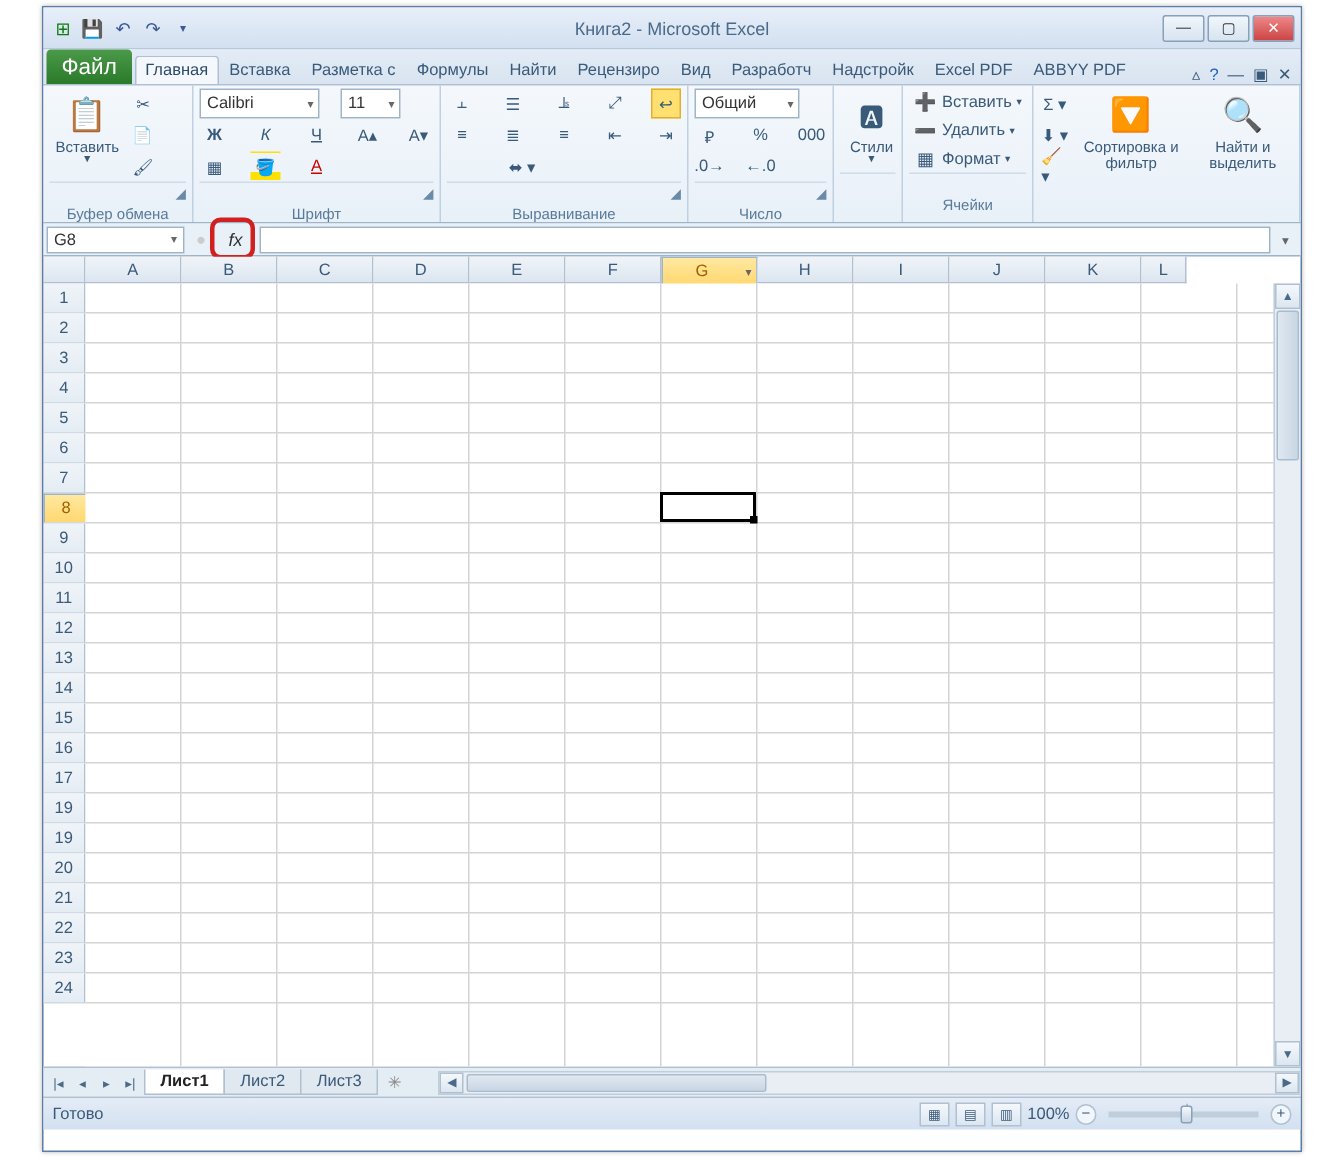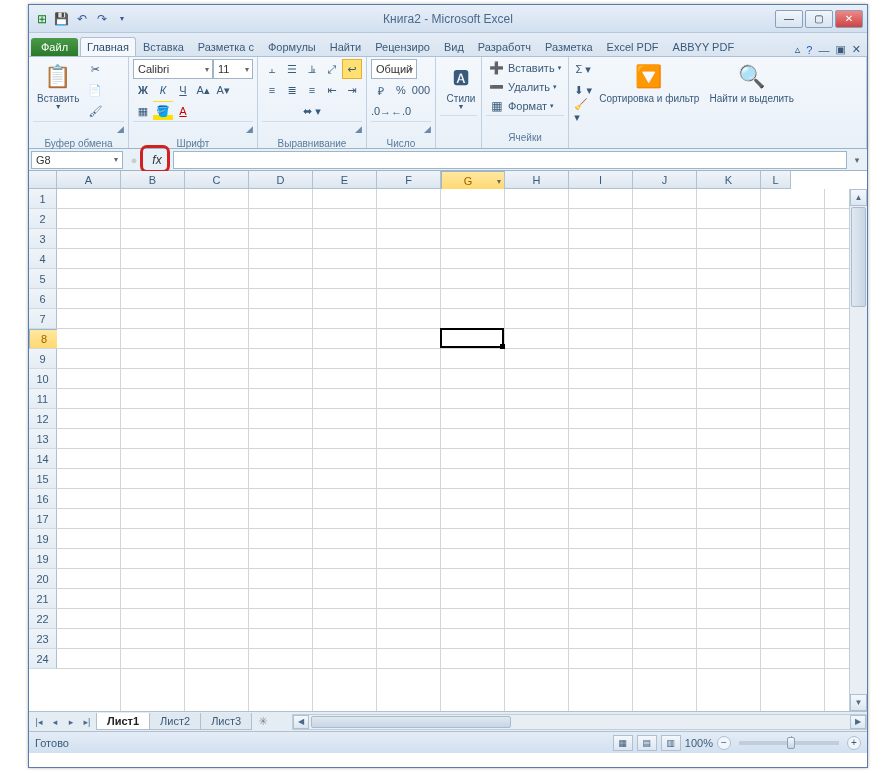--- a/index.html
+++ b/index.html
@@ -10,38 +10,38 @@
 .titlebar { height: 28px; background: linear-gradient(#e8eff9, #d2e0f0); display: flex; align-items: center; padding: 0 4px; border-bottom: 1px solid #b8c8dc; position: relative; }
 .titlebar-left { display: flex; align-items: center; gap: 2px; }
 .qat-icon { width: 18px; height: 18px; display: flex; align-items: center; justify-content: center; font-size: 12px; color: #3b5998; cursor: pointer; }
 .title-text { position: absolute; left: 50%; transform: translateX(-50%); font-size: 12px; color: #4a6a8a; }
 .win-btns { margin-left: auto; display: flex; gap: 2px; }
 .win-btn { width: 28px; height: 18px; border: 1px solid #8aa0b8; background: linear-gradient(#f0f6fc, #d8e4f0); display: flex; align-items: center; justify-content: center; font-size: 10px; color: #333; border-radius: 2px; cursor: pointer; }
 .win-btn.close { background: linear-gradient(#e88, #c44); color: #fff; }
 
 
 .ribbon-tabs { height: 24px; background: linear-gradient(#e4ecf6, #d8e4f0); display: flex; align-items: flex-end; padding-left: 2px; border-bottom: 1px solid #b0c0d4; position: relative; }
-.file-tab { background: linear-gradient(#4a9a4a, #2a7a2a); color: #fff; padding: 3px 10px; font-size: 11px; border-radius: 3px 3px 0 0; margin-right: 2px; cursor: pointer; }
+.file-tab { background: linear-gradient(#4a9a4a, #2a7a2a); color: #fff; padding: 3px 10px; font-size: 15px; border-radius: 3px 3px 0 0; margin-right: 2px; cursor: pointer; }
 .tab { padding: 3px 6px; font-size: 11px; color: #3a5a7a; cursor: pointer; border: 1px solid transparent; border-bottom: none; }
 .tab.active { background: #f4f8fc; border-color: #b0c0d4; border-radius: 3px 3px 0 0; color: #2a4a6a; }
 .tab-right { margin-left: auto; display: flex; gap: 6px; padding-right: 6px; align-items: center; font-size: 11px; color: #3a5a7a; }
 
 
 .ribbon { height: 92px; background: linear-gradient(#f4f8fc, #e8f0f8); display: flex; border-bottom: 1px solid #a0b4c8; }
 .group { border-right: 1px solid #c0d0e0; padding: 2px 4px 0 4px; display: flex; flex-direction: column; position: relative; }
 .group-body { flex: 1; display: flex; gap: 2px; align-items: flex-start; }
 .group-label { font-size: 10px; color: #5a7a9a; text-align: center; padding: 16px 0; border-top: 1px solid #d0dce8; position: relative; }
 .group-label .launcher { position: absolute; right: 0; top: 2px; font-size: 9px; color: #6a8aa8; cursor: pointer; }
 
 .big-btn { display: flex; flex-direction: column; align-items: center; padding: 2px 4px; font-size: 10px; color: #3a5a7a; cursor: pointer; min-width: 42px; }
 .big-btn .ic { width: 32px; height: 32px; display: flex; align-items: center; justify-content: center; font-size: 22px; }
 .big-btn .drop { font-size: 7px; margin-top: -1px; }
 
 .stack { display: flex; flex-direction: column; gap: 1px; }
-.row { display: flex; align-items: center; gap: 0; }
+.row { display: flex; align-items: center; gap: 14px; }
 .tool { width: 20px; height: 20px; display: flex; align-items: center; justify-content: center; font-size: 11px; color: #3a5a7a; cursor: pointer; border: 1px solid transparent; }
 .sel { height: 20px; border: 1px solid #a0b4c8; background: #fff; font-size: 11px; padding: 0 14px 0 4px; color: #333; position: relative; min-width: 40px; display: flex; align-items: center; }
 .sel::after { content: '▾'; position: absolute; right: 3px; font-size: 8px; color: #666; }
 
 .sm-btn { display: flex; align-items: center; gap: 3px; font-size: 11px; color: #3a5a7a; padding: 1px 3px; cursor: pointer; }
 .sm-btn .ic { width: 16px; height: 16px; display: flex; align-items: center; justify-content: center; font-size: 12px; }
 .sm-btn .drop { font-size: 7px; }
 
 
 .formula-bar { height: 22px; background: #e8f0f8; display: flex; align-items: center; border-bottom: 1px solid #a0b4c8; padding: 0 2px; gap: 2px; }
@@ -119,21 +119,21 @@
   <div class="ribbon-tabs">
     <div class="file-tab">Файл</div>
     <div class="tab active">Главная</div>
     <div class="tab">Вставка</div>
     <div class="tab">Разметка с</div>
     <div class="tab">Формулы</div>
     <div class="tab">Найти</div>
     <div class="tab">Рецензиро</div>
     <div class="tab">Вид</div>
     <div class="tab">Разработч</div>
-    <div class="tab">Разметка</div>
+    <div class="tab">Надстройк</div>
     <div class="tab">Excel PDF</div>
     <div class="tab">ABBYY PDF</div>
     <div class="tab-right">
       <span>▵</span>
       <span style="color:#2060c0">?</span>
       <span>—</span>
       <span>▣</span>
       <span>✕</span>
     </div>
   </div>
@@ -201,21 +201,21 @@
             <span class="tool" style="width:100px">⬌ ▾</span>
           </div>
         </div>
       </div>
       <div class="group-label"><span>Выравнивание</span><span class="launcher">◢</span></div>
     </div>
 
     <div class="group">
       <div class="group-body">
         <div class="stack">
-          <div class="sel" style="width:46px">Общий</div>
+          <div class="sel" style="width:70px">Общий</div>
           <div class="row">
             <span class="tool">₽</span>
             <span class="tool">%</span>
             <span class="tool">000</span>
           </div>
           <div class="row">
             <span class="tool">.0→</span>
             <span class="tool">←.0</span>
           </div>
         </div>

